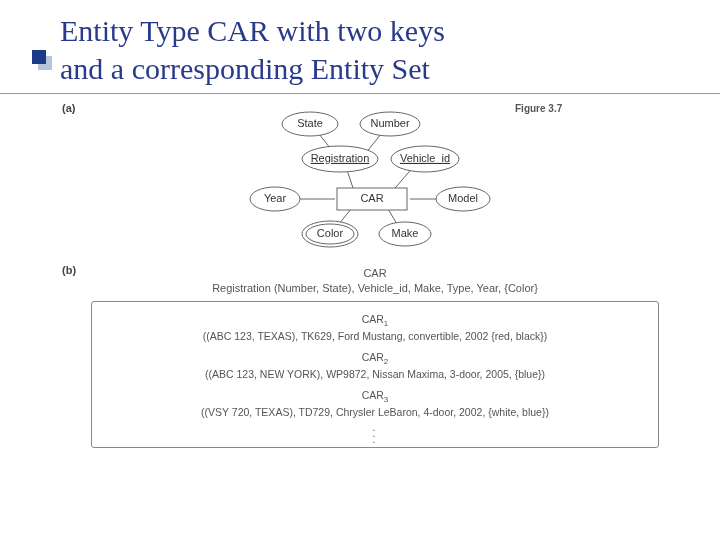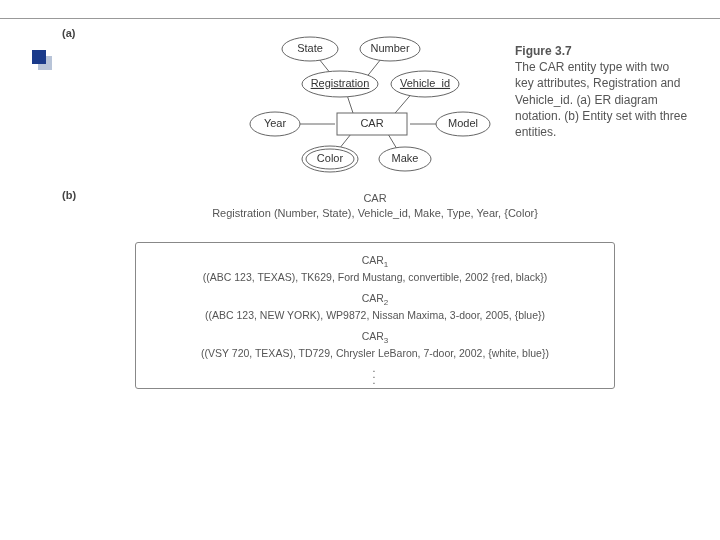--- a/index.html
+++ b/index.html
@@ -48,23 +48,23 @@
     position: absolute;
     font-size: 11px;
     font-weight: bold;
     color: #444;
   }
   .label-a { left: 62px; top: 8px; }
   .label-b { left: 62px; top: 170px; }
   .fig-caption {
     position: absolute;
     right: 30px;
-    top: 24px;
+    top: 8px;
     width: 175px;
-    font-size: 12px;
+    font-size: 10px;
     line-height: 1.35;
     color: #555;
   }
   .fig-caption .fig-num { font-weight: bold; }
   
   .er-svg {
     display: block;
     margin: 0 auto;
     width: 300px;
     height: 150px;
@@ -84,50 +84,53 @@
   
   .schema {
     text-align: center;
     font-size: 11px;
     color: #555;
     margin-top: 12px;
     line-height: 1.4;
   }
   
   .ent-box {
-    margin: 20px auto 0;
-    width: 480px;
+    margin: 4px auto 0;
+    width: 568px;
     border: 1px solid #888;
     border-radius: 3px;
     padding: 10px 12px 4px;
     font-size: 10.5px;
     color: #555;
     text-align: center;
     line-height: 1.4;
   }
   .ent-box .car-n { margin-top: 6px; }
   .ent-box .car-n:first-child { margin-top: 0; }
   .ent-box .car-name { font-size: 10.5px; }
   .ent-box .car-name sub { font-size: 8px; vertical-align: sub; }
   .dots { letter-spacing: 2px; margin-top: 4px; line-height: 0.6; }
 </style>
 </head>
 <body>
 
 <div class="title-wrap">
   <div class="title-bullet"></div>
+  <h1 class="title">
+    <span>Entity Type CAR with two keys</span><br>
+    <span>and a corresponding Entity Set</span>
+  </h1>
 </div>
 
 <div class="content">
 
   <div class="label-a">(a)</div>
 
   <div class="fig-caption">
     <span class="fig-num">Figure 3.7</span><br>
-    <span>The CAR entity type with two key attributes, Registration and Vehicle_id. (a) ER diagram notation. (b) Entity set with three entities.</span>
   </div>
 
   <svg class="er-svg" viewBox="0 0 300 150">
 
     <line x1="90" y1="25" x2="110" y2="50"></line>
     <line x1="160" y1="25" x2="140" y2="50"></line>
     <line x1="120" y1="60" x2="130" y2="90"></line>
     <line x1="195" y1="55" x2="165" y2="90"></line>
     <line x1="55" y1="95" x2="110" y2="95"></line>
     <line x1="185" y1="95" x2="230" y2="95"></line>
@@ -173,21 +176,21 @@
     <div class="car-n">
       <span class="car-name"><span>CAR</span><sub>1</sub></span><br>
       <span>((ABC 123, TEXAS), TK629, Ford Mustang, convertible, 2002 {red, black})</span>
     </div>
     <div class="car-n">
       <span class="car-name"><span>CAR</span><sub>2</sub></span><br>
       <span>((ABC 123, NEW YORK), WP9872, Nissan Maxima, 3-door, 2005, {blue})</span>
     </div>
     <div class="car-n">
       <span class="car-name"><span>CAR</span><sub>3</sub></span><br>
-      <span>((VSY 720, TEXAS), TD729, Chrysler LeBaron, 7-door, 2002, {white, blue})</span>
+      <span>((VSY 720, TEXAS), TD729, Chrysler LeBaron, 4-door, 2002, {white, blue})</span>
     </div>
     <div class="dots">
       <span>.</span><br>
       <span>.</span><br>
       <span>.</span>
     </div>
   </div>
 
 </div>
 

